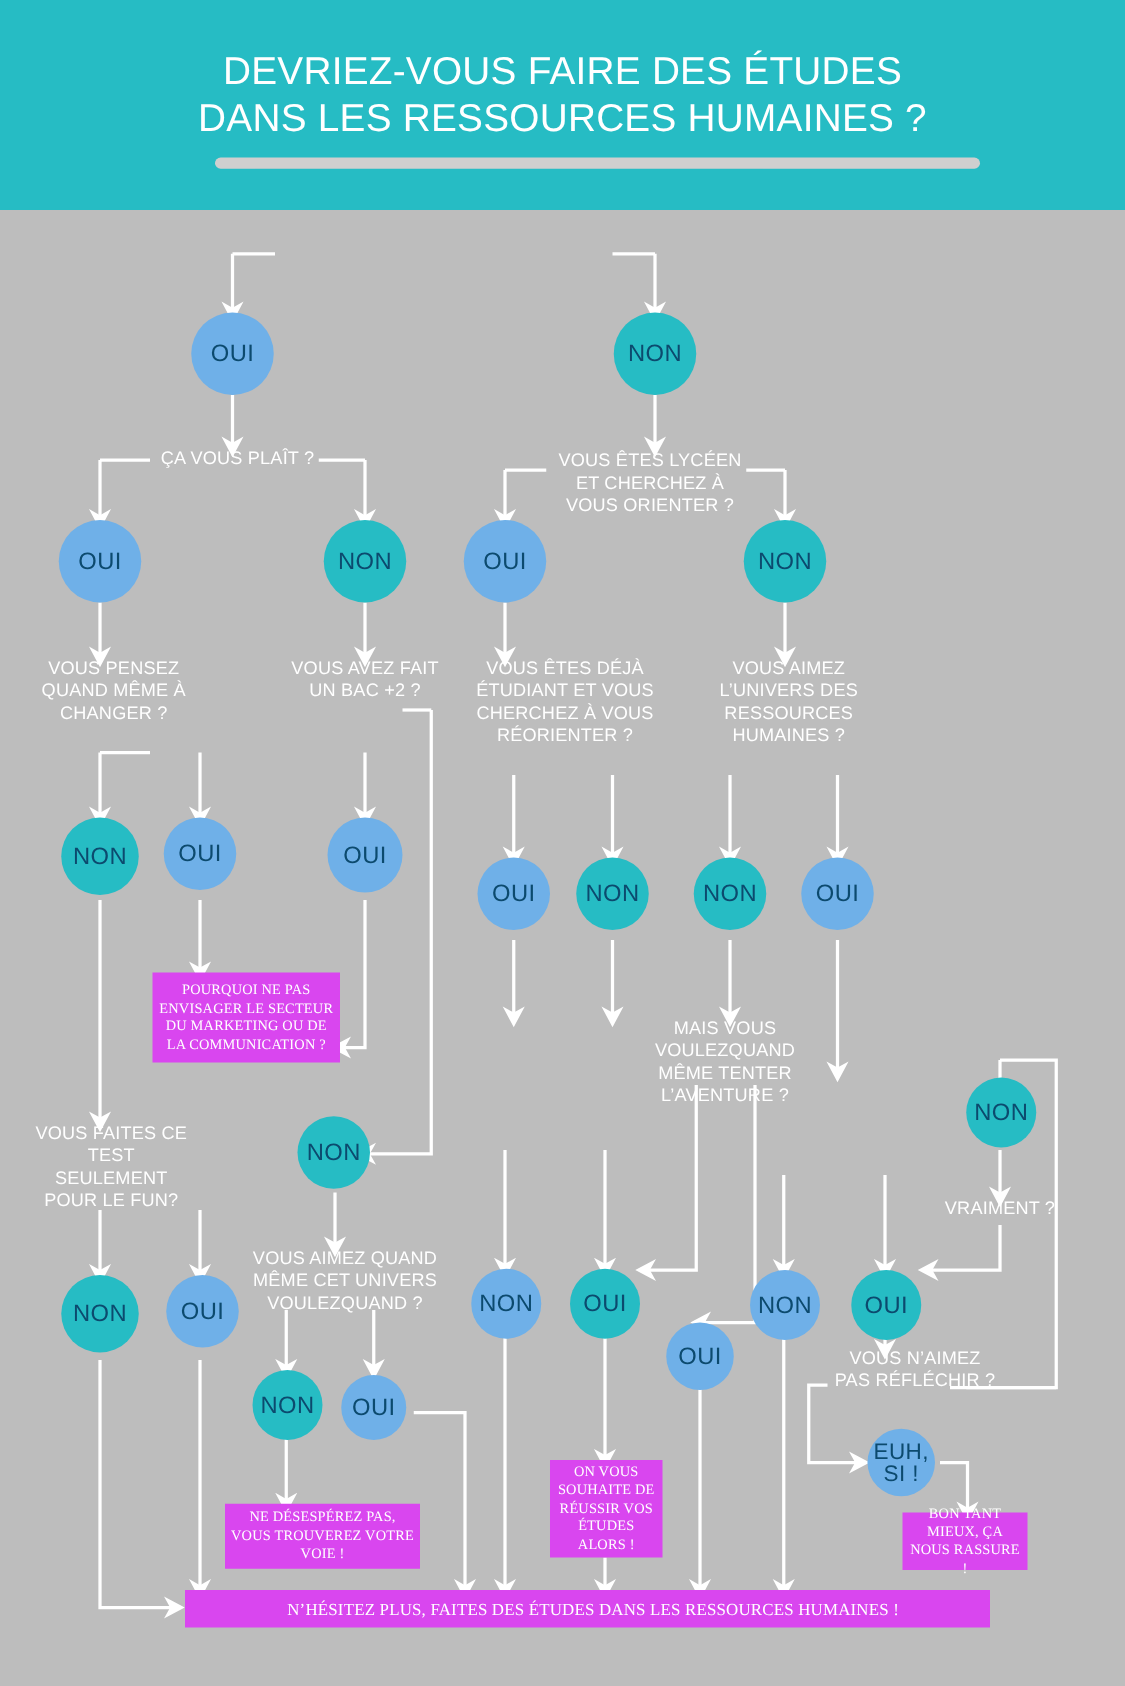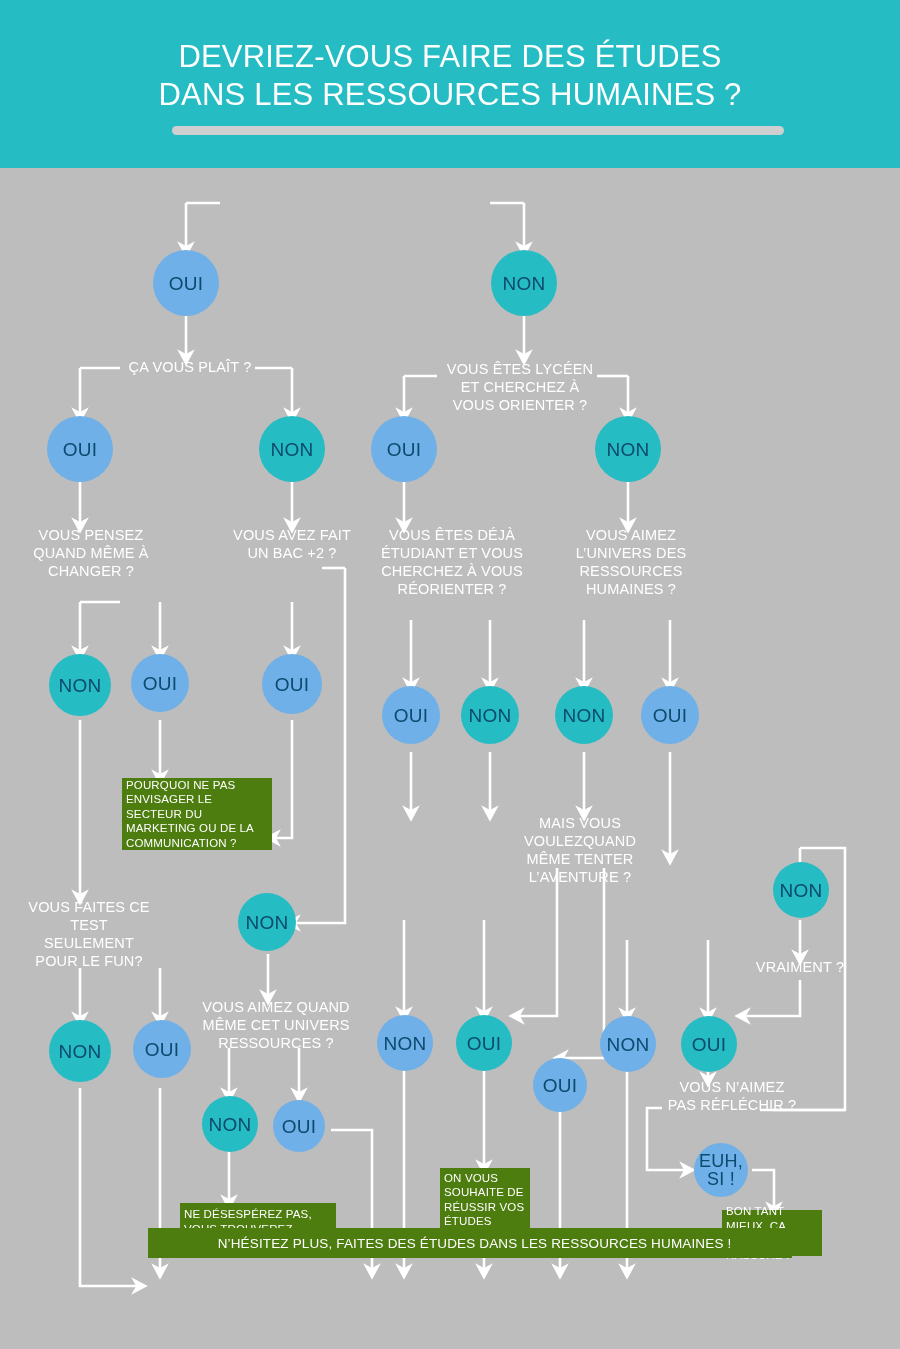--- a/index.html
+++ b/index.html
@@ -22,24 +22,24 @@
   .node{position:absolute;border-radius:50%;display:flex;align-items:center;
         justify-content:center;color:#0c4a6e;text-align:center;
         font-size:19px;line-height:19px;letter-spacing:.3px;}
   .node.oui{background:#6fb0e8;}
   .node.non{background:#26bcc4;}
   .node.two{font-size:18px;line-height:18px;}
 
   .q{position:absolute;color:#ffffff;text-align:center;
      font-size:14.5px;line-height:18px;letter-spacing:.15px;}
 
-  .box{position:absolute;background:#4d7c0f;color:#ffffff;
+  .box{position:absolute;background:#d946ef;color:#ffffff;text-align:center;
        display:flex;align-items:center;justify-content:center;
        font-size:11.5px;line-height:14.5px;letter-spacing:.15px;padding:4px;
-       box-sizing:border-box;}
+       box-sizing:border-box;font-family:Liberation Serif, serif;}
   .box.big{font-size:13.5px;line-height:17px;}
 </style>
 </head>
 <body>
 
 <div id="page">
 
   <div id="header">
     <div id="title">
       <span>DEVRIEZ-VOUS FAIRE DES ÉTUDES</span>
@@ -185,21 +185,21 @@
     <div class="q" style="left:566px;top:358px;width:130px;">VOUS AIMEZ L’UNIVERS DES RESSOURCES HUMAINES ?</div>
 
     <div class="q" style="left:24px;top:730px;width:130px;">VOUS FAITES CE TEST SEULEMENT POUR LE FUN?</div>
 
 
     <div class="q" style="left:520px;top:646px;width:120px;">MAIS VOUS VOULEZQUAND MÊME TENTER L’AVENTURE ?</div>
 
 
     <div class="q" style="left:748px;top:790px;width:104px;">VRAIMENT ?</div>
 
-    <div class="q" style="left:192px;top:830px;width:168px;">VOUS AIMEZ QUAND MÊME CET UNIVERS RESSOURCES ?</div>
+    <div class="q" style="left:192px;top:830px;width:168px;">VOUS AIMEZ QUAND MÊME CET UNIVERS VOULEZQUAND ?</div>
 
     <div class="q" style="left:664px;top:910px;width:136px;">VOUS N’AIMEZ PAS RÉFLÉCHIR ?</div>
 
     <div class="node oui" style="left:153px;top:82px;width:66px;height:66px;">OUI</div>
     <div class="node non" style="left:491px;top:82px;width:66px;height:66px;">NON</div>
 
     <div class="node oui" style="left:47px;top:248px;width:66px;height:66px;">OUI</div>
     <div class="node non" style="left:259px;top:248px;width:66px;height:66px;">NON</div>
     <div class="node oui" style="left:371px;top:248px;width:66px;height:66px;">OUI</div>
     <div class="node non" style="left:595px;top:248px;width:66px;height:66px;">NON</div>
@@ -235,16 +235,16 @@
 SI !</div>
 
     <div class="box" style="left:122px;top:610px;width:150px;height:72px;">POURQUOI NE PAS ENVISAGER LE SECTEUR DU MARKETING OU DE LA COMMUNICATION ?</div>
 
     <div class="box" style="left:180px;top:1035px;width:156px;height:52px;">NE DÉSESPÉREZ PAS, VOUS TROUVEREZ VOTRE VOIE !</div>
 
     <div class="box" style="left:440px;top:1000px;width:90px;height:78px;">ON VOUS SOUHAITE DE RÉUSSIR VOS ÉTUDES ALORS !</div>
 
     <div class="box" style="left:722px;top:1042px;width:100px;height:46px;">BON TANT MIEUX, ÇA NOUS RASSURE !</div>
 
-    <div class="box big" style="left:148px;top:1060px;width:644px;height:30px;padding-left:13px;">N’HÉSITEZ PLUS, FAITES DES ÉTUDES DANS LES RESSOURCES HUMAINES !</div>
+    <div class="box big" style="left:148px;top:1104px;width:644px;height:30px;padding-left:13px;">N’HÉSITEZ PLUS, FAITES DES ÉTUDES DANS LES RESSOURCES HUMAINES !</div>
 
   </div>
 </div>
 
 </body></html>

